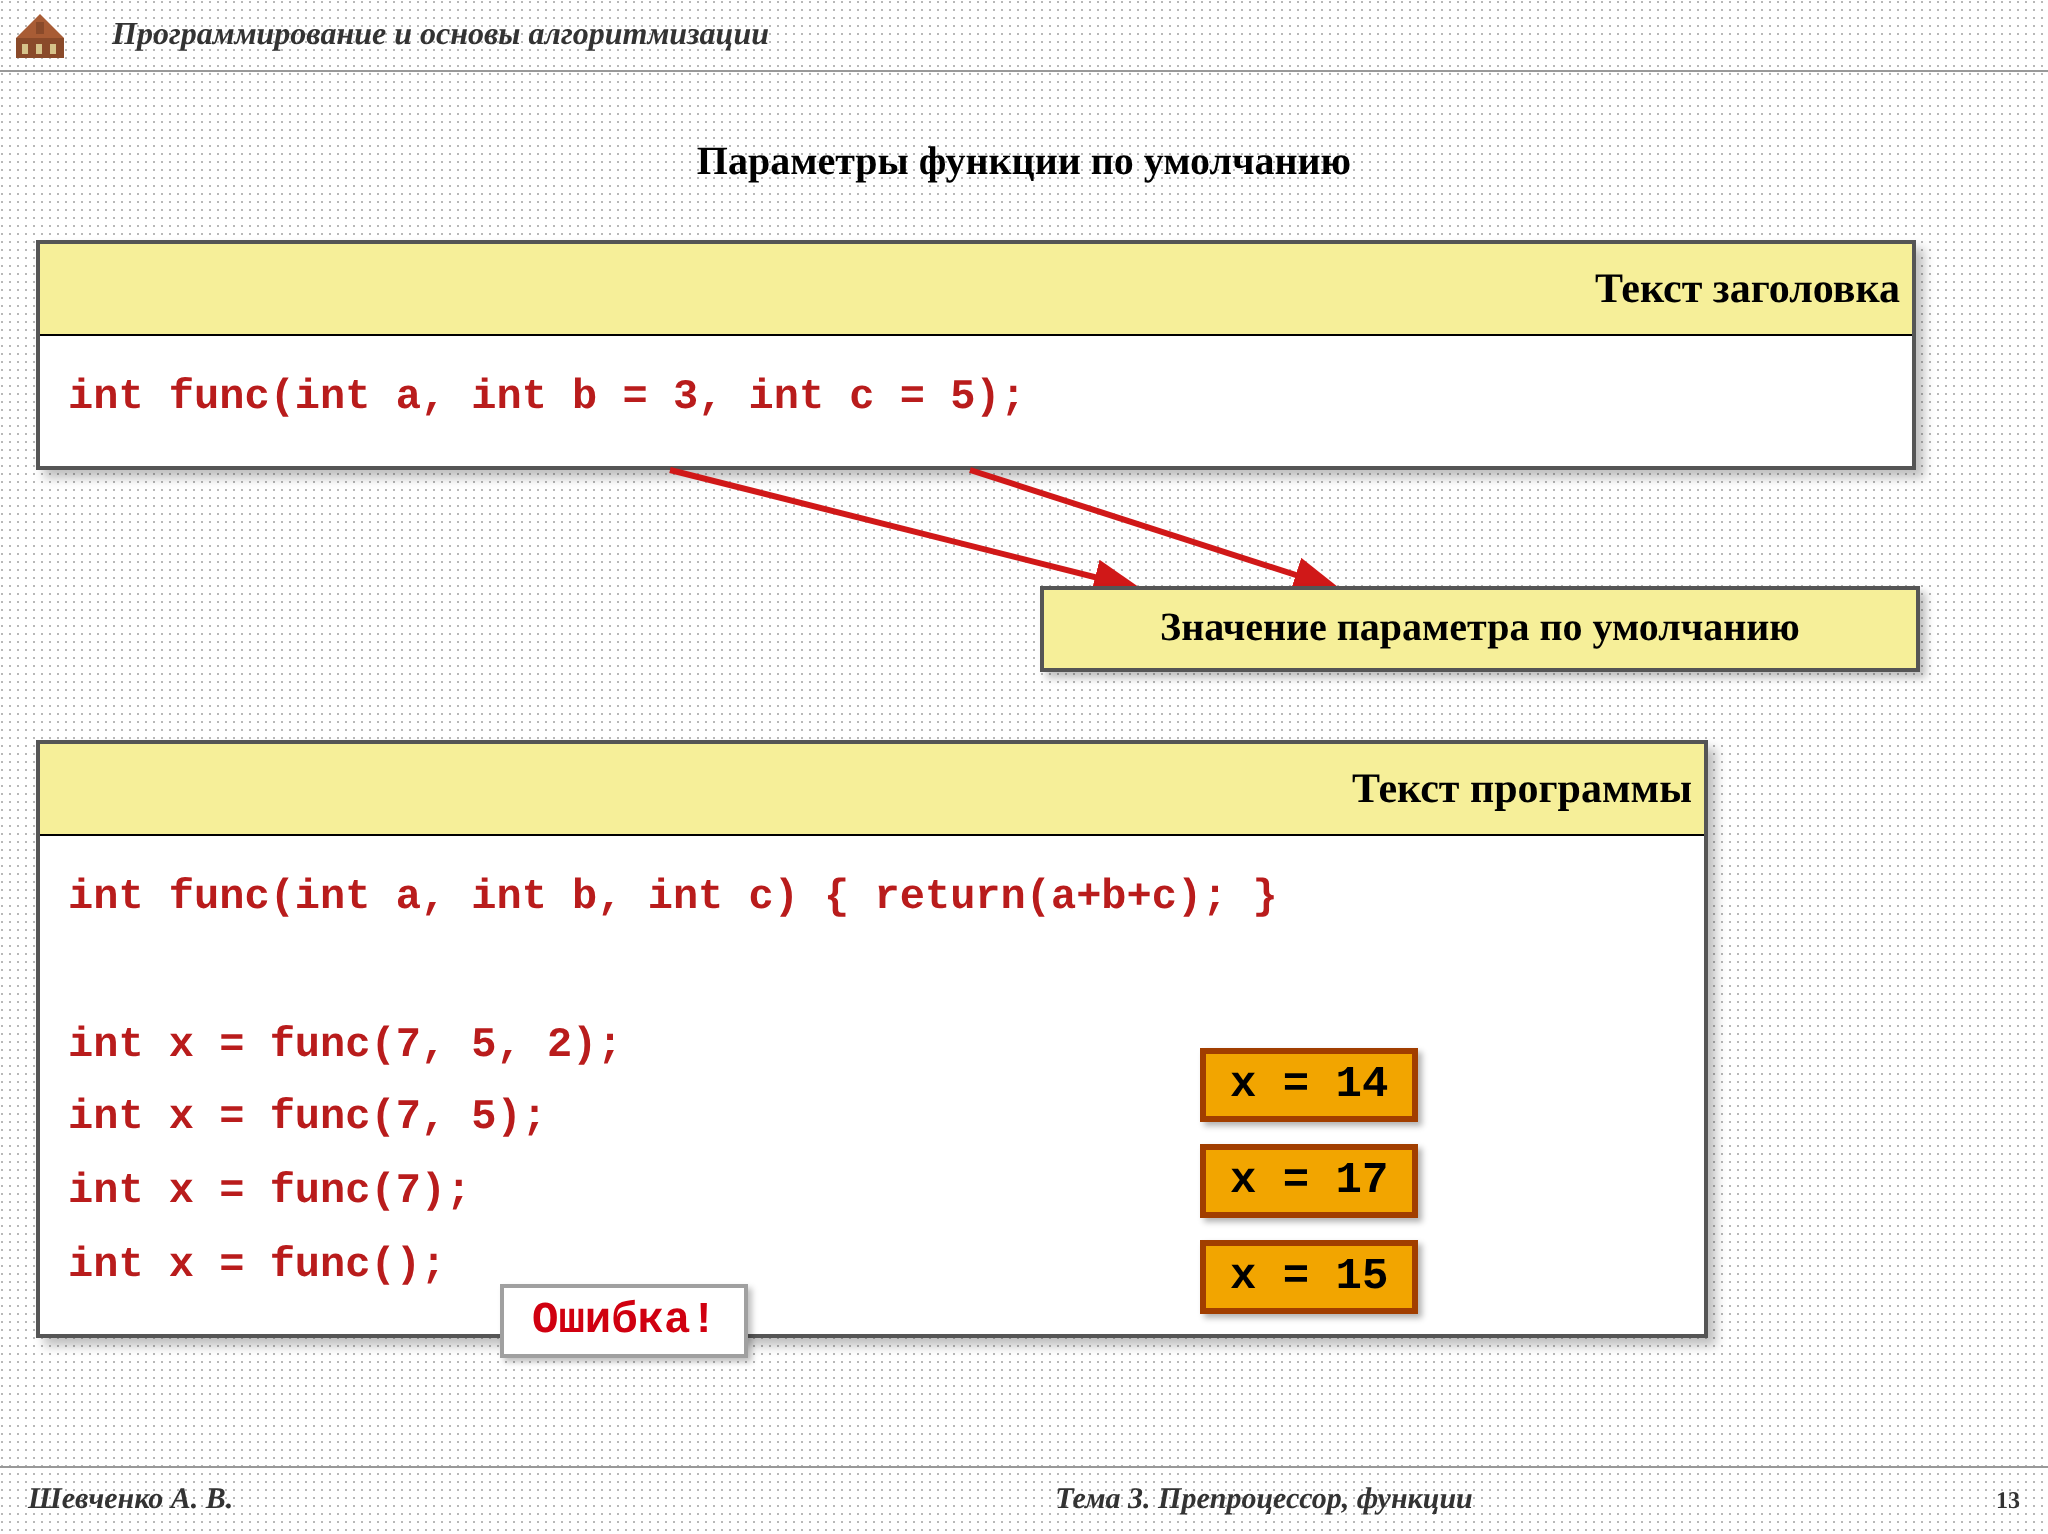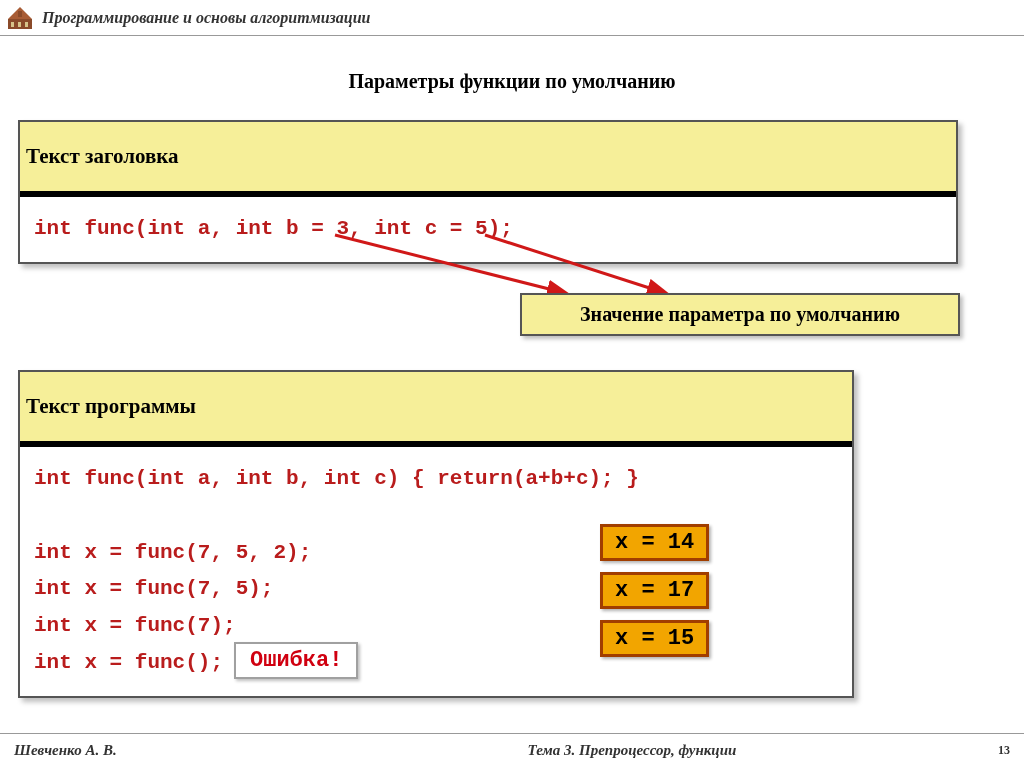--- a/index.html
+++ b/index.html
@@ -12,21 +12,21 @@
       radial-gradient(circle at 1px 1px, #b8b8b8 0.5px, transparent 0.6px),
       #ffffff;
     background-size: 4px 4px;
     position: relative;
     overflow: hidden;
   }
   .header-bar {
     height: 36px;
     display: flex;
     align-items: center;
-    gap: 8px;
+    gap: 22px;
     padding: 2px 6px;
     border-bottom: 1px solid #999;
     background: rgba(255,255,255,0);
   }
   .logo-icon {
     width: 28px; height: 26px;
     display: inline-block;
   }
   .course-title {
     font-style: italic;
@@ -43,25 +43,25 @@
   }
 
   .panel {
     position: absolute;
     border: 2px solid #555;
     background: #fff;
     box-shadow: 4px 4px 5px rgba(0,0,0,0.25);
   }
   .panel-head {
     background: #f6ef99;
-    border-bottom: 6px solid #000000;
-    text-align: left;
+    border-bottom: 1px solid #000000;
+    text-align: right;
     font-weight: bold;
     font-size: 21px;
-    padding: 22px 6px;
+    padding: 10px 6px;
     color: #000;
   }
   .panel-body {
     padding: 14px 14px;
     font-family: "Courier New", monospace;
     font-size: 21px;
     font-weight: bold;
     color: #b91c1c;
     line-height: 1.75;
     white-space: pre;
@@ -108,21 +108,21 @@
     position: absolute;
     border: 2px solid #a0a0a0;
     background: #fff;
     font-family: "Courier New", monospace;
     font-weight: bold;
     font-size: 22px;
     color: #d00010;
     padding: 4px 14px;
     box-shadow: 2px 2px 3px rgba(0,0,0,0.25);
   }
-  #error-box { left: 234px; top: 642px; }
+  #error-box { left: 250px; top: 642px; }
 
   
   svg.arrow { position: absolute; overflow: visible; pointer-events: none; }
 
   
   .footer {
     position: absolute;
     left: 0; right: 0; bottom: 0;
     height: 34px;
     border-top: 1px solid #999;

